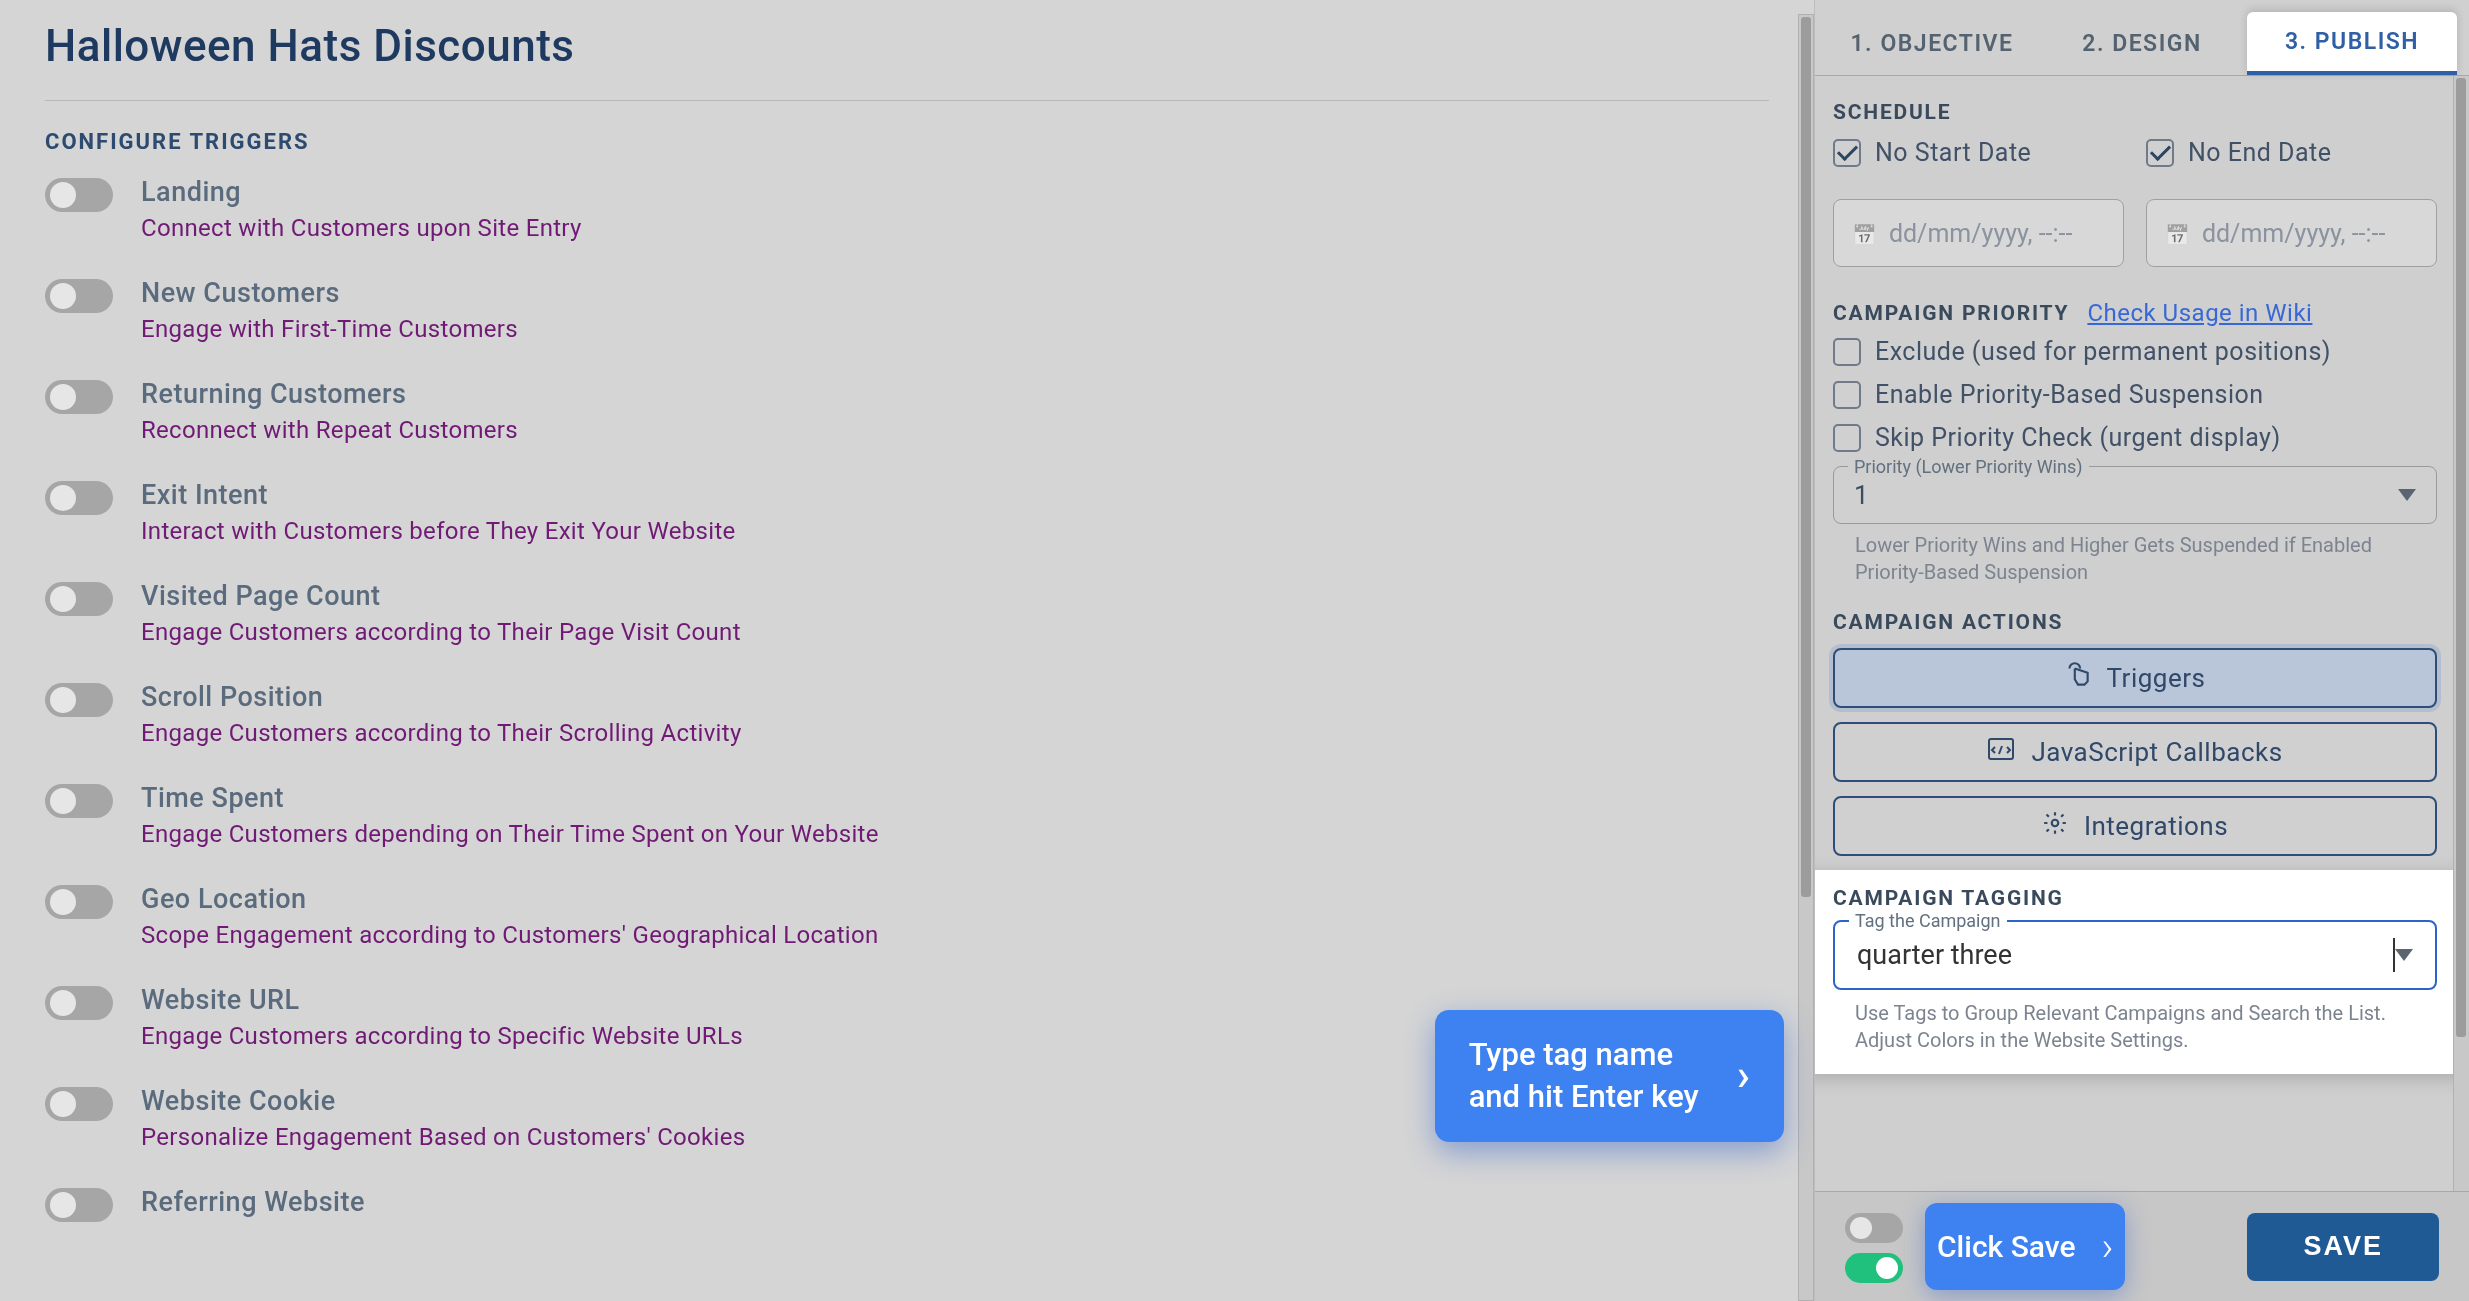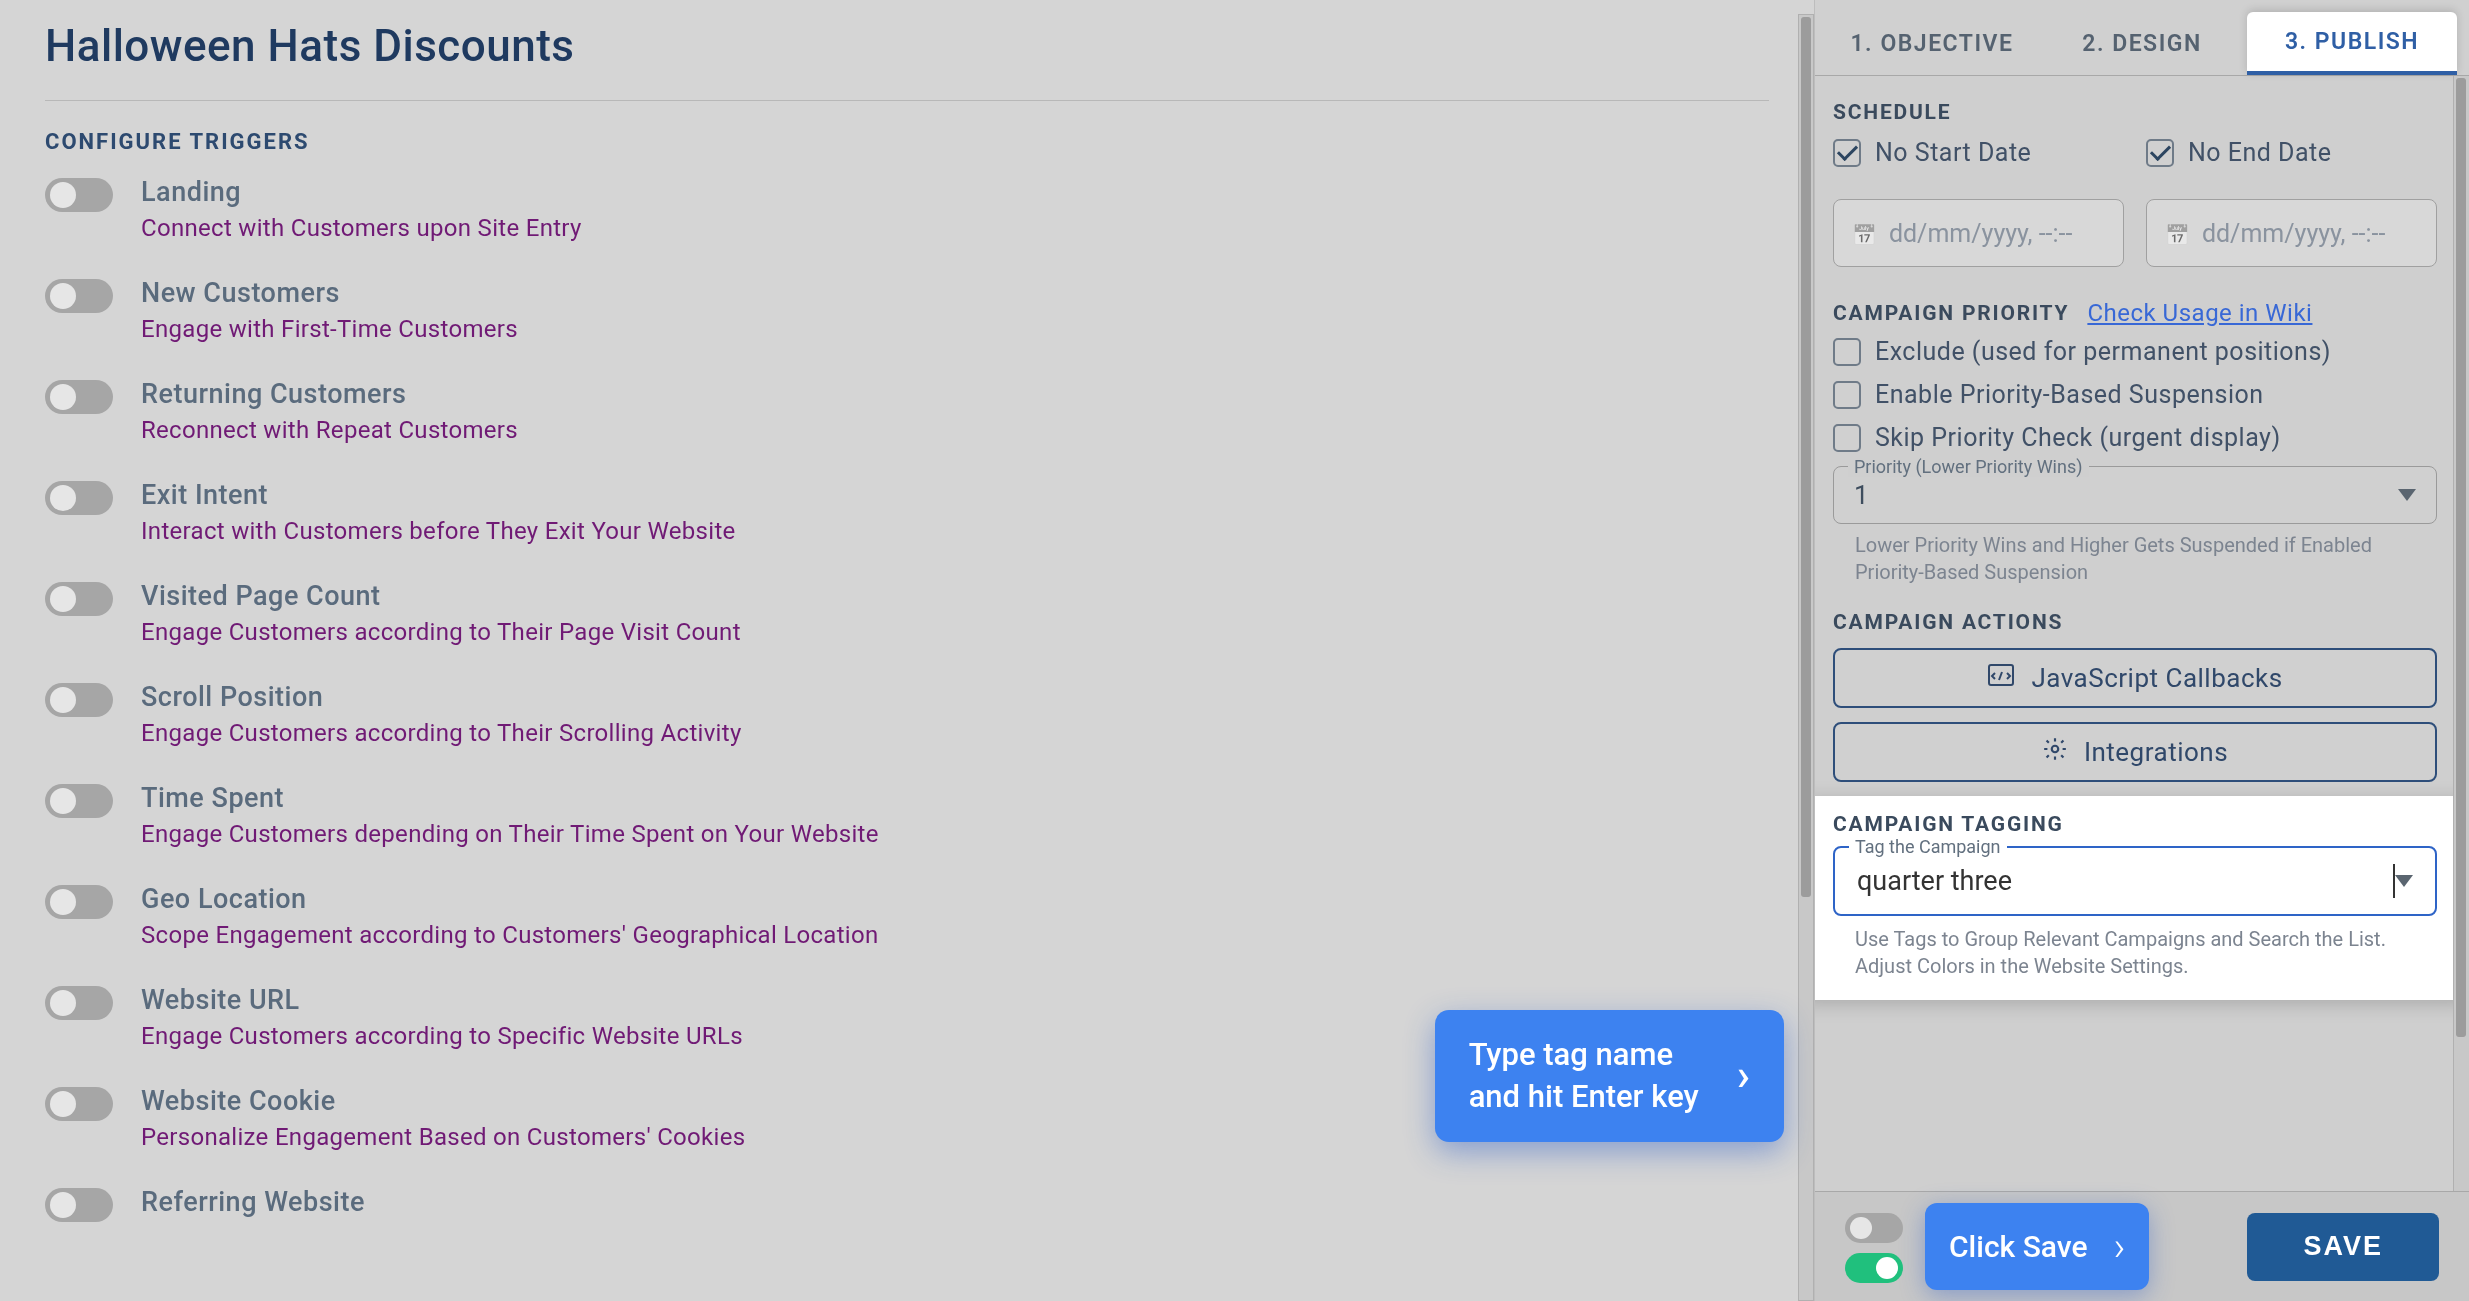--- a/index.html
+++ b/index.html
@@ -203,21 +203,21 @@
 .tag-help { color:#7c8490; font-size:20px; line-height:1.35; margin:10px 0 0 22px; }
 
 .footer {
   height:110px; background:#c7c7c7; border-top:1px solid #a8a8a8;
   display:flex; align-items:center; padding:0 30px; gap:22px;
   position:relative;
 }
 .footer-toggles { display:flex; flex-direction:column; gap:8px; }
 .tooltip {
   background:#3d82f0; color:#fff; border-radius:12px;
-  padding:20px 24px; font-size:30px; font-weight:500;
+  padding:20px 12px; font-size:30px; font-weight:500;
   display:flex; align-items:center; gap:26px;
   box-shadow:0 6px 24px rgba(40,90,200,0.4);
 }
 .tooltip .arrow { font-size:40px; font-weight:300; }
 .save-btn {
   margin-left:auto;
   height:68px; padding:0 56px; border-radius:8px;
   background:#205a95; color:#fff; font-size:27px; letter-spacing:2px;
   font-weight:600; display:flex; align-items:center; border:none;
 }
@@ -398,20 +398,29 @@
         <span class="clabel">Skip Priority Check (urgent display)</span>
       </div>
       <div class="fieldset">
         <span class="fieldset-legend">Priority (Lower Priority Wins)</span>
         <span class="select-val">1</span>
         <span class="chevron"></span>
       </div>
       <div class="help">Lower Priority Wins and Higher Gets Suspended if Enabled Priority-Based Suspension</div>
 
       <div class="group-label">CAMPAIGN ACTIONS</div>
+      <div class="action-btn selected">
+        <span>
+          <svg width="26" height="30" viewBox="0 0 24 28" fill="none" stroke="#30486a" stroke-width="2">
+            <path d="M9 3 a5 5 0 0 1 5 5 M9 3 a5 5 0 0 0 -5 5"></path>
+            <path d="M9 8 v10 l3 5 h6 l3-3 v-8 l-12-4"></path>
+          </svg>
+        </span>
+        <span>Triggers</span>
+      </div>
       <div class="action-btn">
         <span>
           <svg width="28" height="24" viewBox="0 0 28 24" fill="none" stroke="#30486a" stroke-width="2">
             <rect x="2" y="2" width="24" height="20" rx="2"></rect>
             <path d="M8 10 l-3 3 3 3 M20 10 l3 3 -3 3 M15 9 l-3 8"></path>
           </svg>
         </span>
         <span>JavaScript Callbacks</span>
       </div>
       <div class="action-btn">

